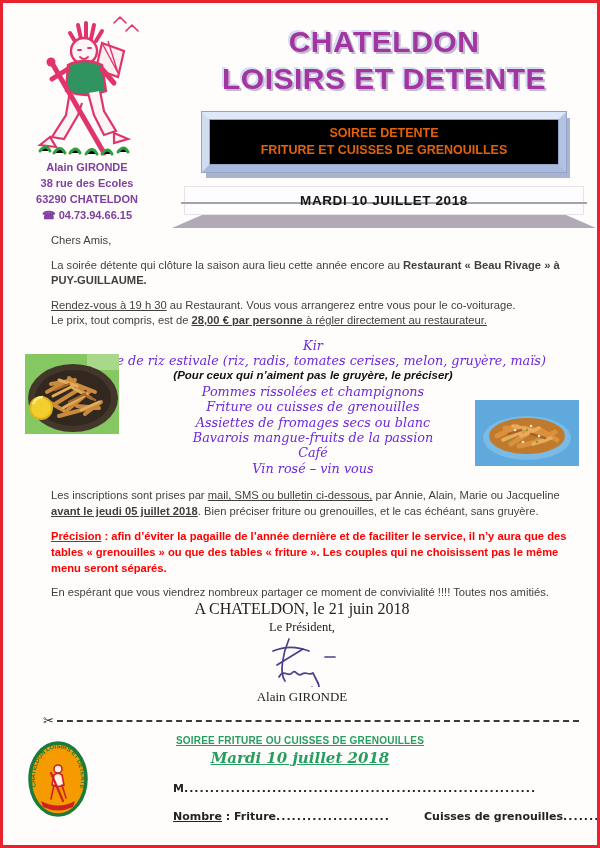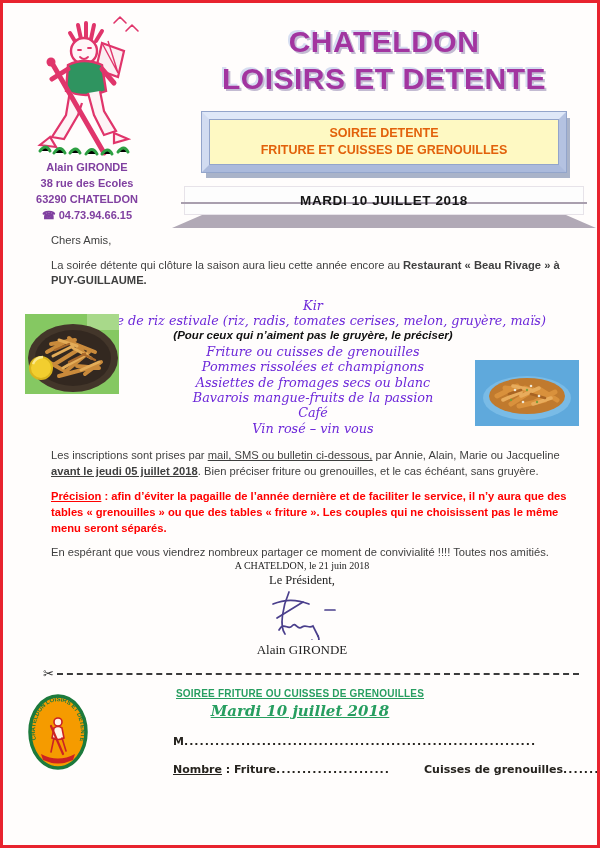--- a/index.html
+++ b/index.html
@@ -12,21 +12,21 @@
   .header{display:flex;padding-top:8px;}
   .left-col{width:168px;flex:0 0 168px;text-align:center;}
   .logo-wrap{margin:4px auto 0;width:138px;height:142px;}
   .address{color:#8040A0;font-size:11px;font-weight:bold;line-height:16px;margin-top:2px;}
   .right-col{flex:1;text-align:center;}
   .big-title{
     margin-top:12px;font-size:30px;font-weight:bold;color:#A235A0;line-height:37px;
     letter-spacing:.5px;text-shadow:-2px -2px 0 #D6DEF1,2px 2px 0 #C3BBD2;
   }
   .event-box{
-    margin:15px auto 0;width:330px;background:#fef9c3;
+    margin:15px auto 0;width:330px;background:#000000;
     border:7px solid #C5D1EA;border-top-color:#DFE8F8;border-left-color:#D2DCF1;
     border-right-color:#B4C2E1;border-bottom-color:#ABBADC;
     outline:1px solid #93A5CB;
     box-shadow:inset 0 0 0 1px #93A5CB,4px 6px 0 #A9B3C9;
     padding:6px 10px;color:#E2610B;font-weight:bold;font-size:12.5px;line-height:17px;
   }
   .date-wrap{margin:14px auto 0;width:400px;}
   .date-plate{
     position:relative;height:27px;background:#FDFDFD;border:1px solid #E7E3E9;
     display:flex;align-items:center;justify-content:center;
@@ -53,21 +53,21 @@
   .closing{margin:4px 0 1px;}
   
   .sign-row{display:flex;margin:0 14px 0 18px;}
   .contact-box{
     flex:0 0 196px;background:#63EDA9;border:2px solid #17212B;box-shadow:3px 3px 0 #ADB7AF;
     padding:5px 8px;font-family:"Liberation Serif",serif;font-weight:bold;
     font-size:12px;line-height:15px;color:#101C26;height:78px;margin-top:3px;
   }
   .mail-link{color:#2E75B6;text-decoration:underline;}
   .sign-col{flex:1;text-align:center;font-family:"Liberation Serif",serif;color:#222;}
-  .place-date{font-size:10px;margin-top:-2px;}
+  .place-date{font-size:16px;margin-top:-2px;}
   .role{font-size:12.5px;margin-top:2px;}
   .sig-svg{display:block;margin:0 auto;width:86px;height:52px;}
   .pres-name{font-size:13px;margin-top:2px;}
   
   .cutline{display:flex;align-items:center;margin:9px 18px 0 40px;height:15px;}
   .scissors{font-size:13px;color:#333;margin-right:3px;line-height:14px;}
   .dashes{flex:1;border-top:2px dashed #3A3A3A;height:0;}
   
   .form{position:relative;padding-top:6px;}
   .stamp{position:absolute;left:24px;top:10px;width:62px;height:80px;}
@@ -152,28 +152,29 @@
         <div class="date-base"></div>
       </div>
     </div>
   </div>
 
   <div class="bodytxt">
     <div class="salut">Chers Amis,</div>
 
     <div class="para"><span>La soirée détente qui clôture la saison aura lieu cette année encore au </span><span class="b">Restaurant « Beau Rivage » à PUY-GUILLAUME.</span></div>
 
+    <div class="para"><span class="u">Rendez-vous à 19 h 30</span><span> au Restaurant. Vous vous arrangerez entre vous pour le co-voiturage.</span><br><span>Le prix, tout compris, est de </span><span class="b u">28,00 € par personne</span><span class="u"> à régler directement au restaurateur.</span></div>
 
 
     <div class="menu-zone">
       <div class="menu-line">Kir</div>
       <div class="menu-line">Salade de riz estivale (riz, radis, tomates cerises, melon, gruyère, maïs)</div>
       <div class="menu-line menu-note">(Pour ceux qui n’aiment pas le gruyère, le préciser)</div>
+      <div class="menu-line">Pommes rissolées et champignons</div>
       <div class="menu-line">Friture ou cuisses de grenouilles</div>
-      <div class="menu-line">Pommes rissolées et champignons</div>
       <div class="menu-line">Assiettes de fromages secs ou blanc</div>
       <div class="menu-line">Bavarois mangue-fruits de la passion</div>
       <div class="menu-line">Café</div>
       <div class="menu-line">Vin rosé – vin vous</div>
 
       <svg class="photo-left" viewBox="0 0 94 80">
         <rect width="94" height="80" fill="#85C862"></rect>
         <rect x="62" y="0" width="32" height="16" fill="#A8D98A"></rect>
         <ellipse cx="48" cy="44" rx="45" ry="34" fill="#43362A"></ellipse>
         <ellipse cx="48" cy="44" rx="38" ry="28" fill="#332820"></ellipse>

